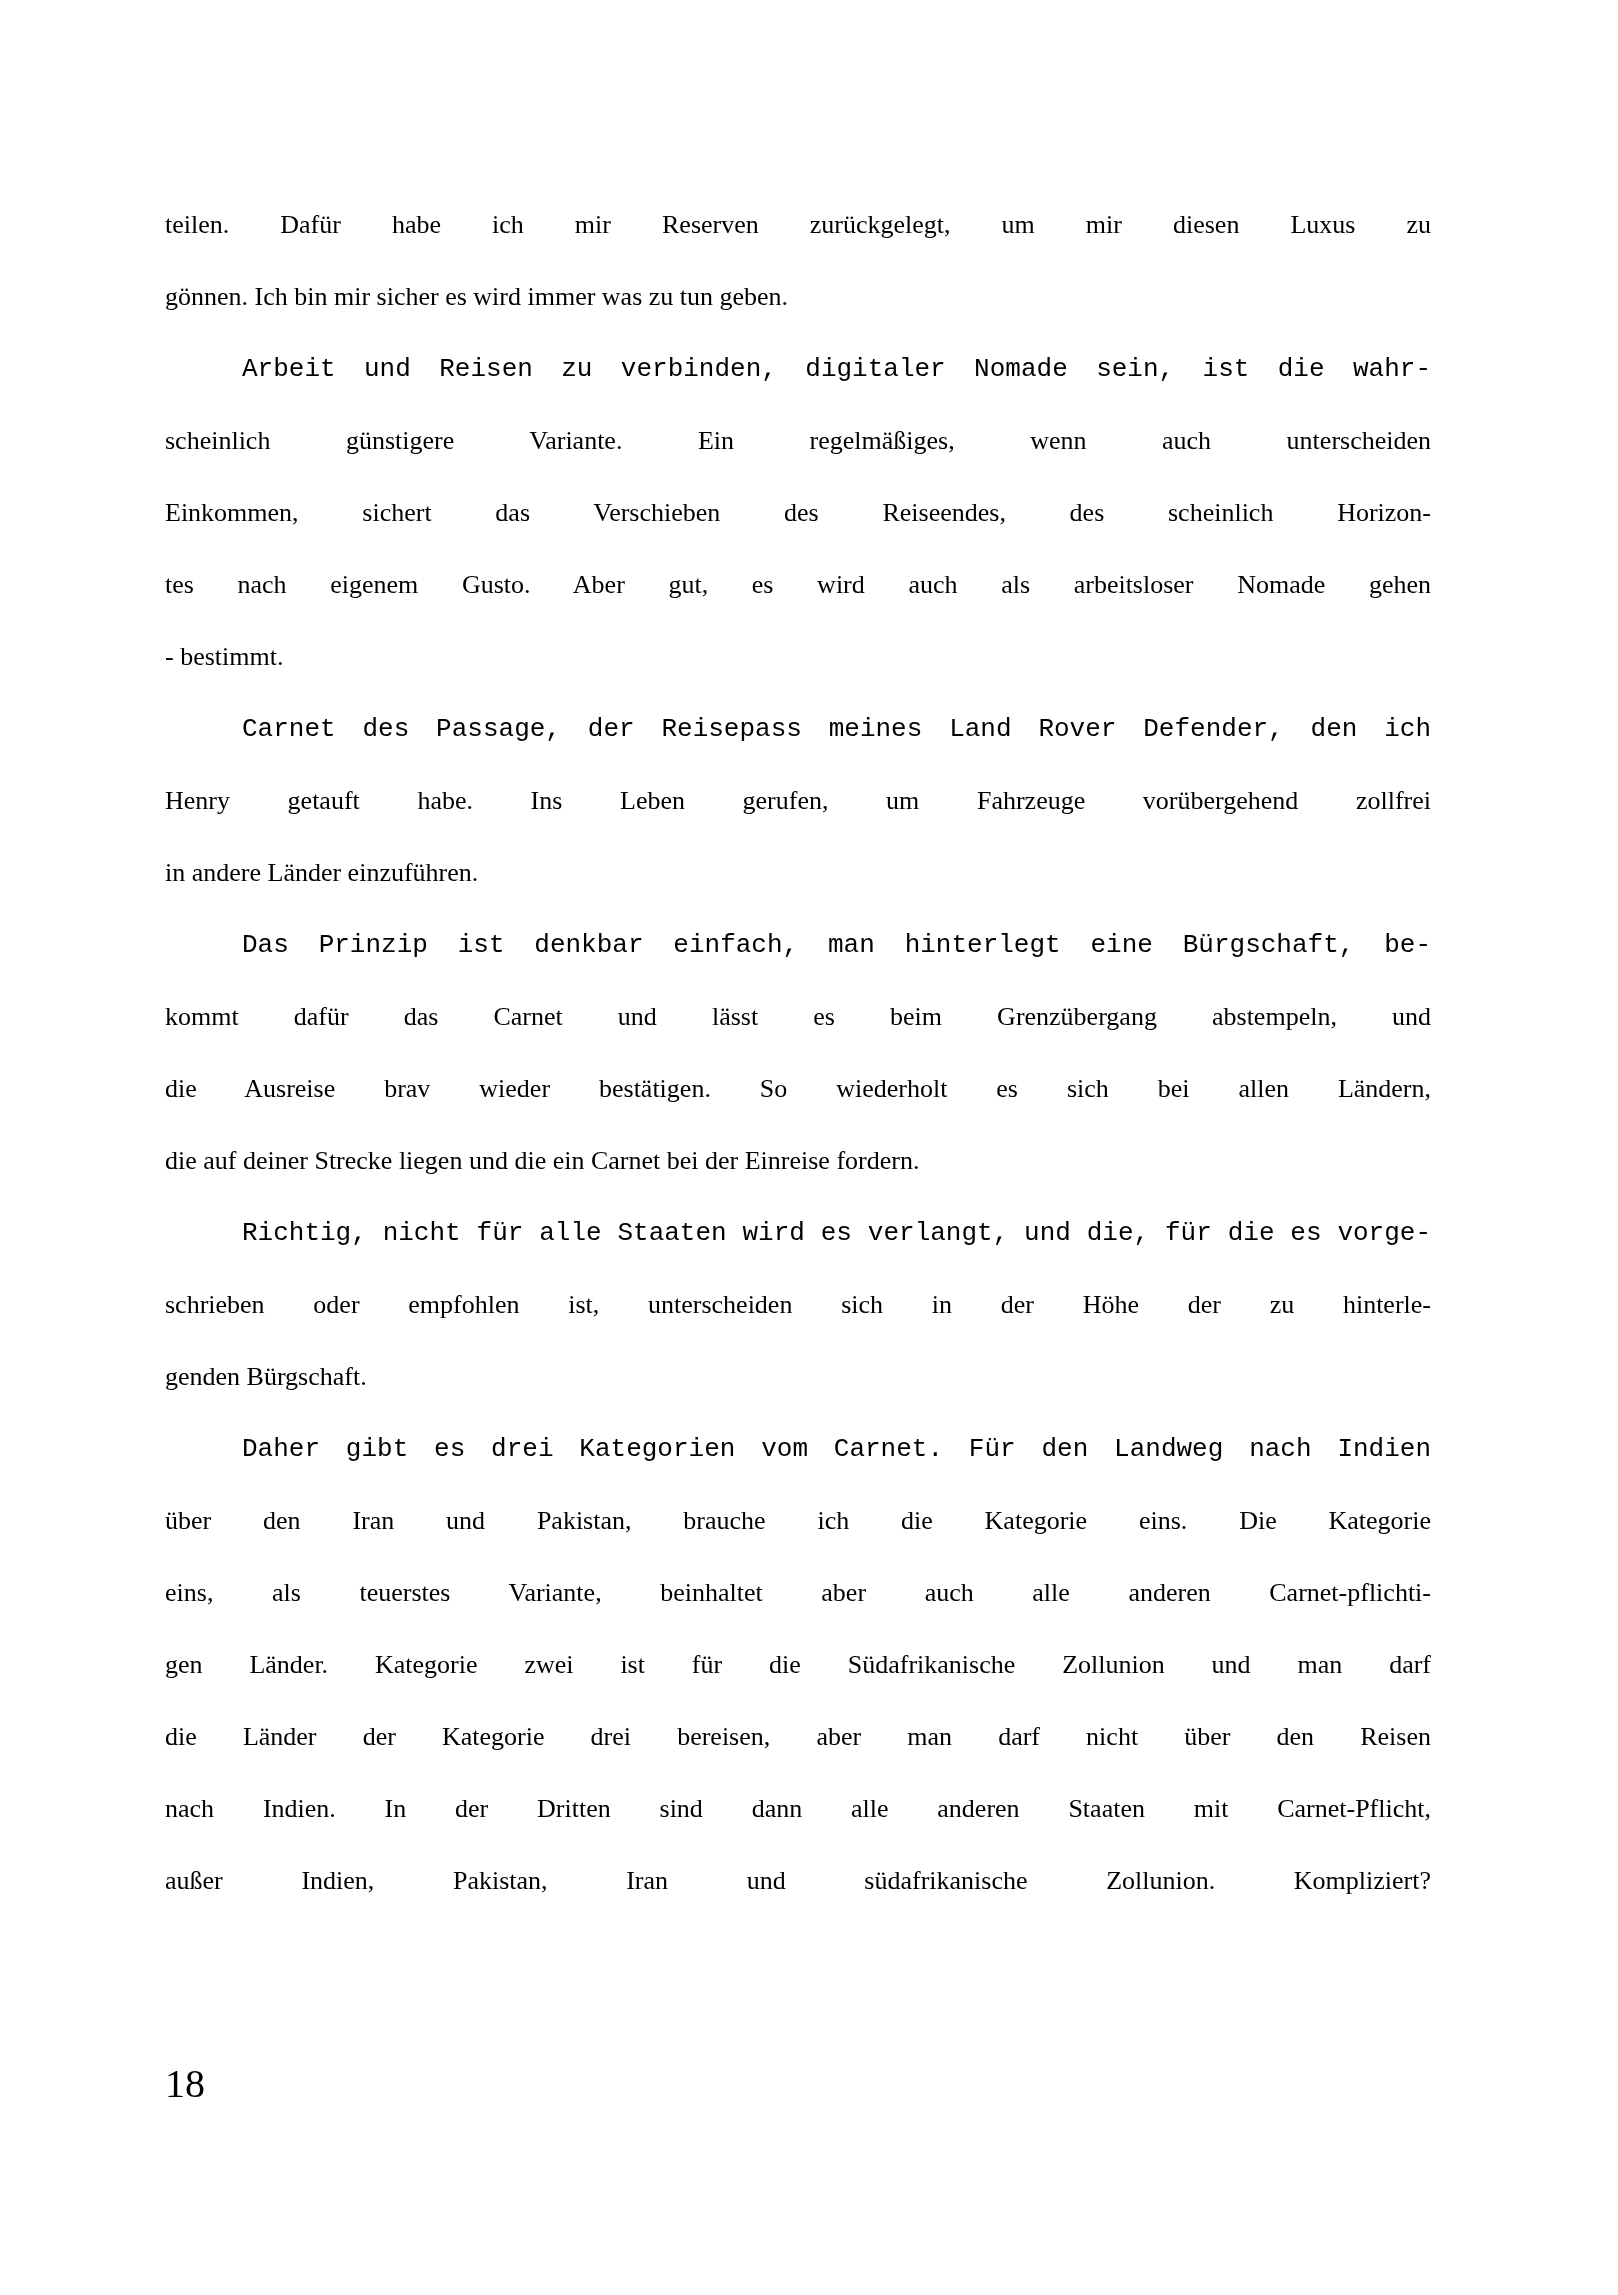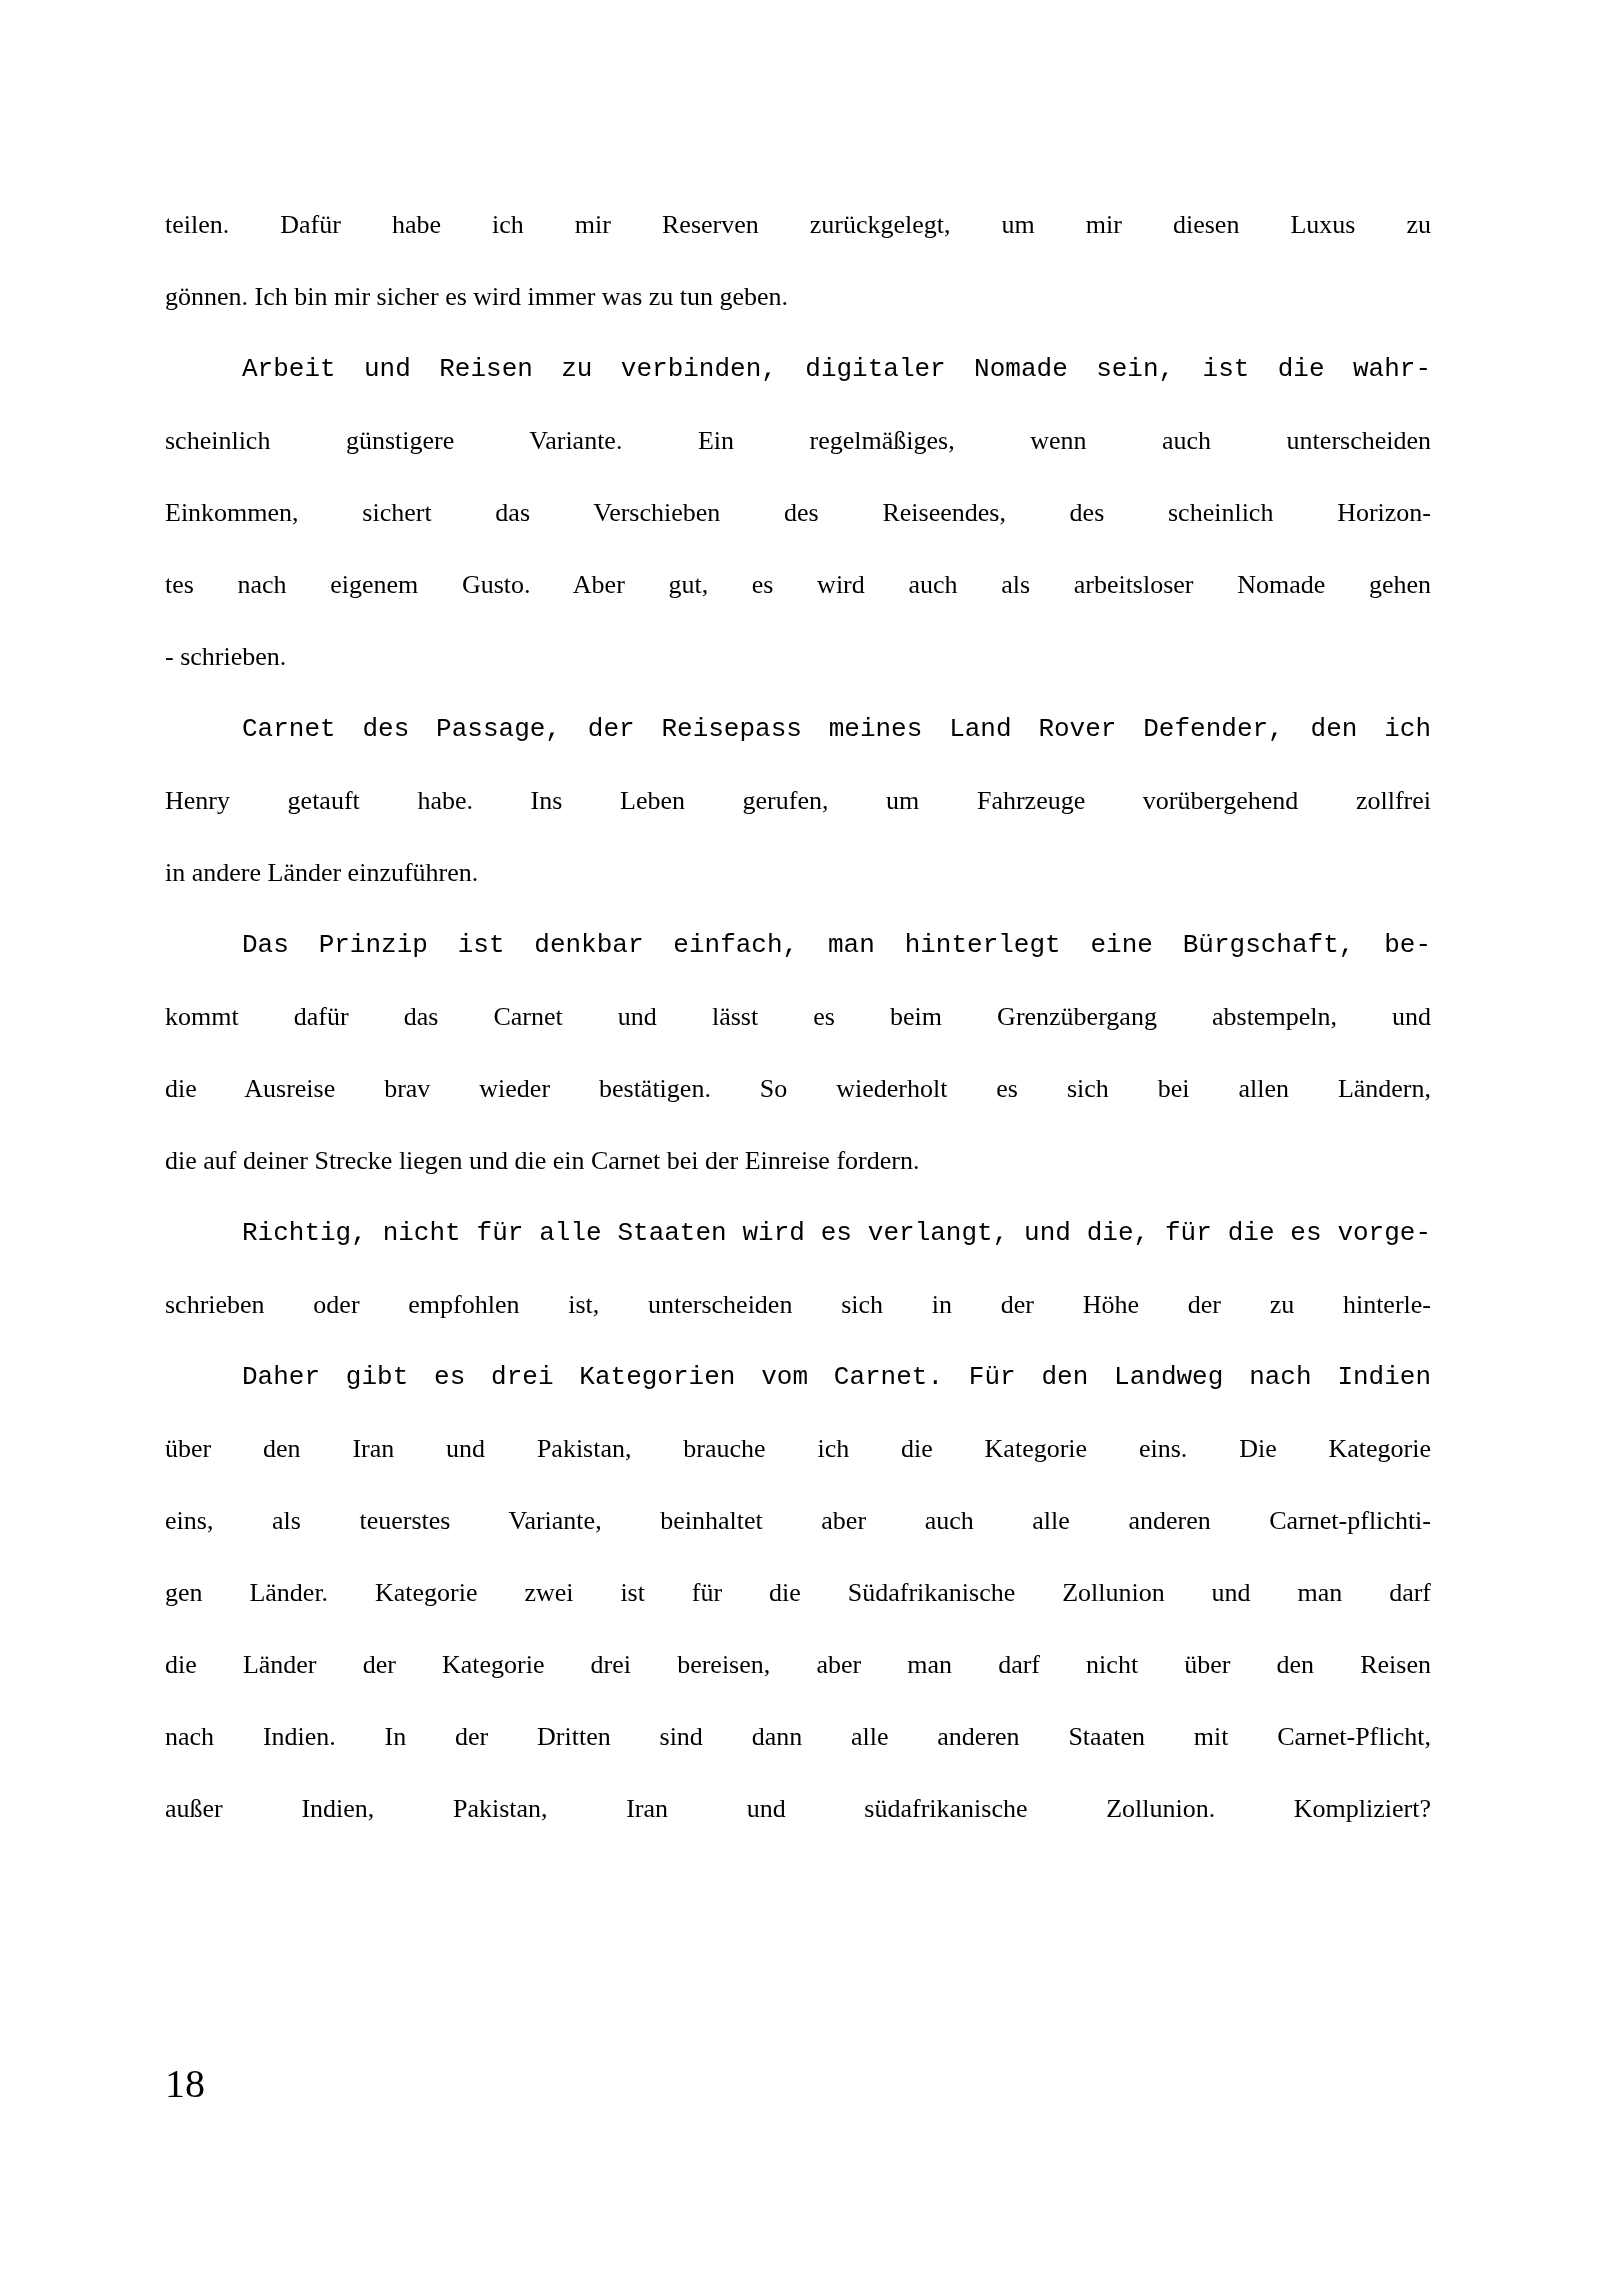--- a/index.html
+++ b/index.html
@@ -50,30 +50,31 @@
 <body>
 
 <div>
   <div id="text-block">
       <div class="line justify">teilen. Dafür habe ich mir Reserven zurückgelegt, um mir diesen Luxus zu</div>
       <div class="line">gönnen. Ich bin mir sicher es wird immer was zu tun geben.</div>
       <div class="line justify indent">Arbeit und Reisen zu verbinden, digitaler Nomade sein, ist die wahr-</div>
       <div class="line justify">scheinlich günstigere Variante. Ein regelmäßiges, wenn auch unterscheiden</div>
       <div class="line justify">Einkommen, sichert das Verschieben des Reiseendes, des scheinlich Horizon-</div>
       <div class="line justify">tes nach eigenem Gusto. Aber gut, es wird auch als arbeitsloser Nomade gehen</div>
-      <div class="line">- schrieben.</div>
+      <div class="line">- bestimmt.</div>
       <div class="line justify indent">Carnet des Passage, der Reisepass meines Land Rover Defender, den ich</div>
       <div class="line justify">Henry getauft habe. Ins Leben gerufen, um Fahrzeuge vorübergehend zollfrei</div>
       <div class="line">in andere Länder einzuführen.</div>
       <div class="line justify indent">Das Prinzip ist denkbar einfach, man hinterlegt eine Bürgschaft, be-</div>
       <div class="line justify">kommt dafür das Carnet und lässt es beim Grenzübergang abstempeln, und</div>
       <div class="line justify">die Ausreise brav wieder bestätigen. So wiederholt es sich bei allen Ländern,</div>
       <div class="line">die auf deiner Strecke liegen und die ein Carnet bei der Einreise fordern.</div>
       <div class="line justify indent">Richtig, nicht für alle Staaten wird es verlangt, und die, für die es vorge-</div>
       <div class="line justify">schrieben oder empfohlen ist, unterscheiden sich in der Höhe der zu hinterle-</div>
+      <div class="line">genden Bürgschaft.</div>
       <div class="line justify indent">Daher gibt es drei Kategorien vom Carnet. Für den Landweg nach Indien</div>
       <div class="line justify">über den Iran und Pakistan, brauche ich die Kategorie eins. Die Kategorie</div>
       <div class="line justify">eins, als teuerstes Variante, beinhaltet aber auch alle anderen Carnet-pflichti-</div>
       <div class="line justify">gen Länder. Kategorie zwei ist für die Südafrikanische Zollunion und man darf</div>
       <div class="line justify">die Länder der Kategorie drei bereisen, aber man darf nicht über den Reisen</div>
       <div class="line justify">nach Indien. In der Dritten sind dann alle anderen Staaten mit Carnet-Pflicht,</div>
       <div class="line justify">außer Indien, Pakistan, Iran und südafrikanische Zollunion. Kompliziert?</div>
     </div>
   <div id="page-footer">
     <span>18</span>

